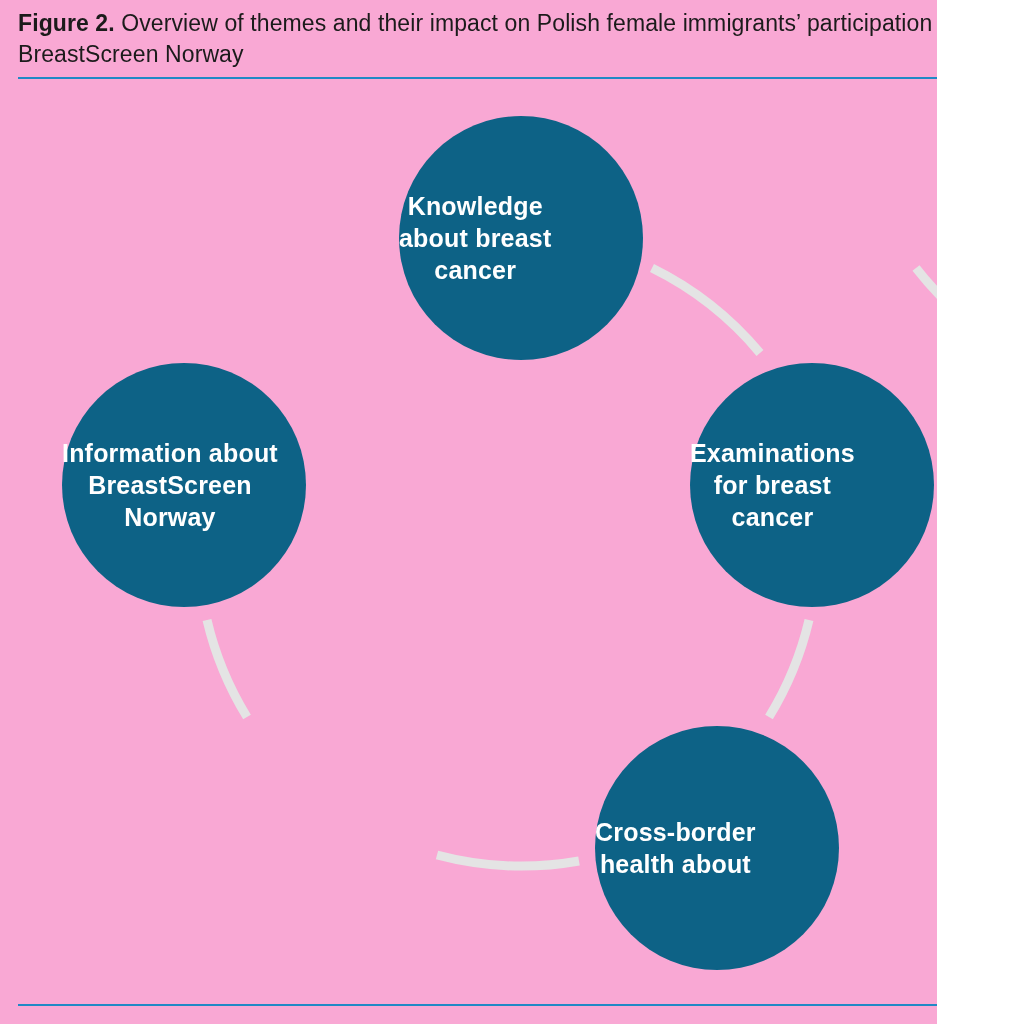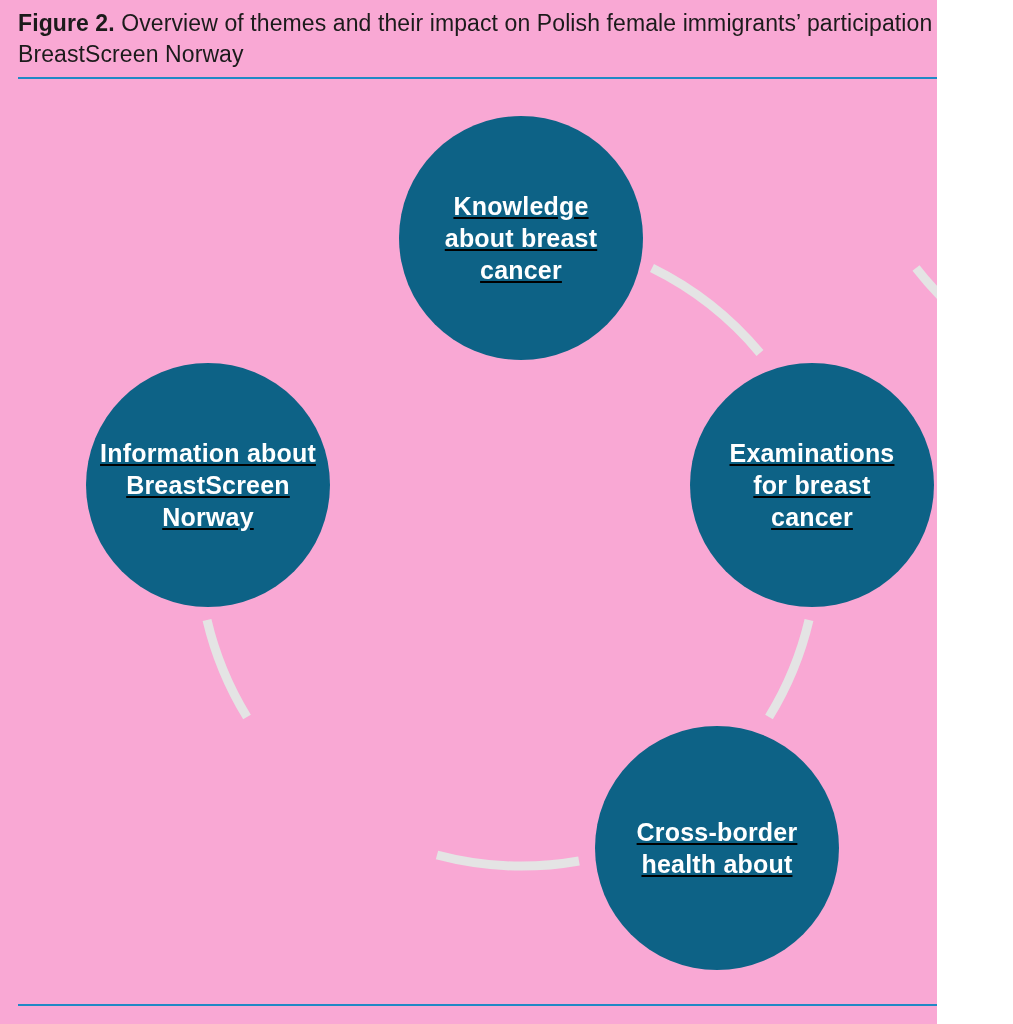--- a/index.html
+++ b/index.html
@@ -56,37 +56,36 @@
     stroke-linecap: butt;
   }
   .circle {
     position: absolute;
     width: 244px;
     height: 244px;
     border-radius: 50%;
     background: var(--circle_fill, #0d6286);
     display: flex;
     align-items: center;
-    justify-content: center;
-    text-decoration: underline;
+    justify-content: flex-start;
   }
   .circle .label {
     color: var(--circle_text, #ffffff);
     font-size: 25px;
     font-weight: 600;
     line-height: 32px;
     text-align: center;
     white-space: pre-line;
     letter-spacing: 0.2px;
   }
   .c-top          { left: 399px; top: 116px; }
   .c-right        { left: 690px; top: 363px; }
   .c-bottom-right { left: 595px; top: 726px; }
   .c-bottom-left  { left: 171px; top: 728px; }
-  .c-left         { left:  86px; top: 363px; }
+  .c-left         { left:  62px; top: 363px; }
 </style>
 </head>
 <body>
 
 <div class="page">
 
   <div class="caption">
     <span class="cap-label">Figure 2.</span>
     <span>Overview of themes and their impact on Polish female immigrants’ participation in BreastScreen Norway</span>
   </div>

